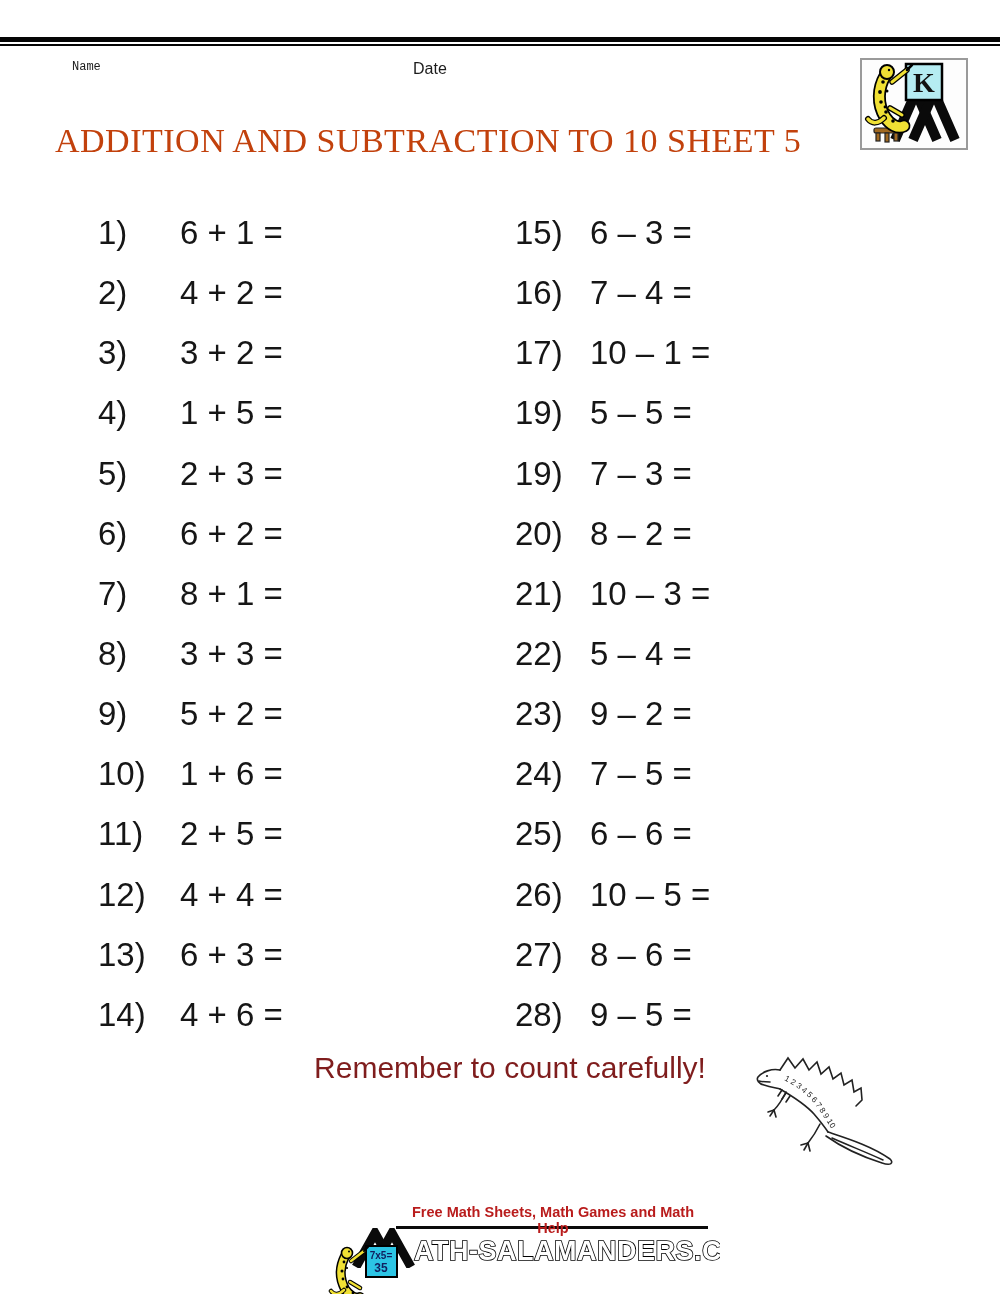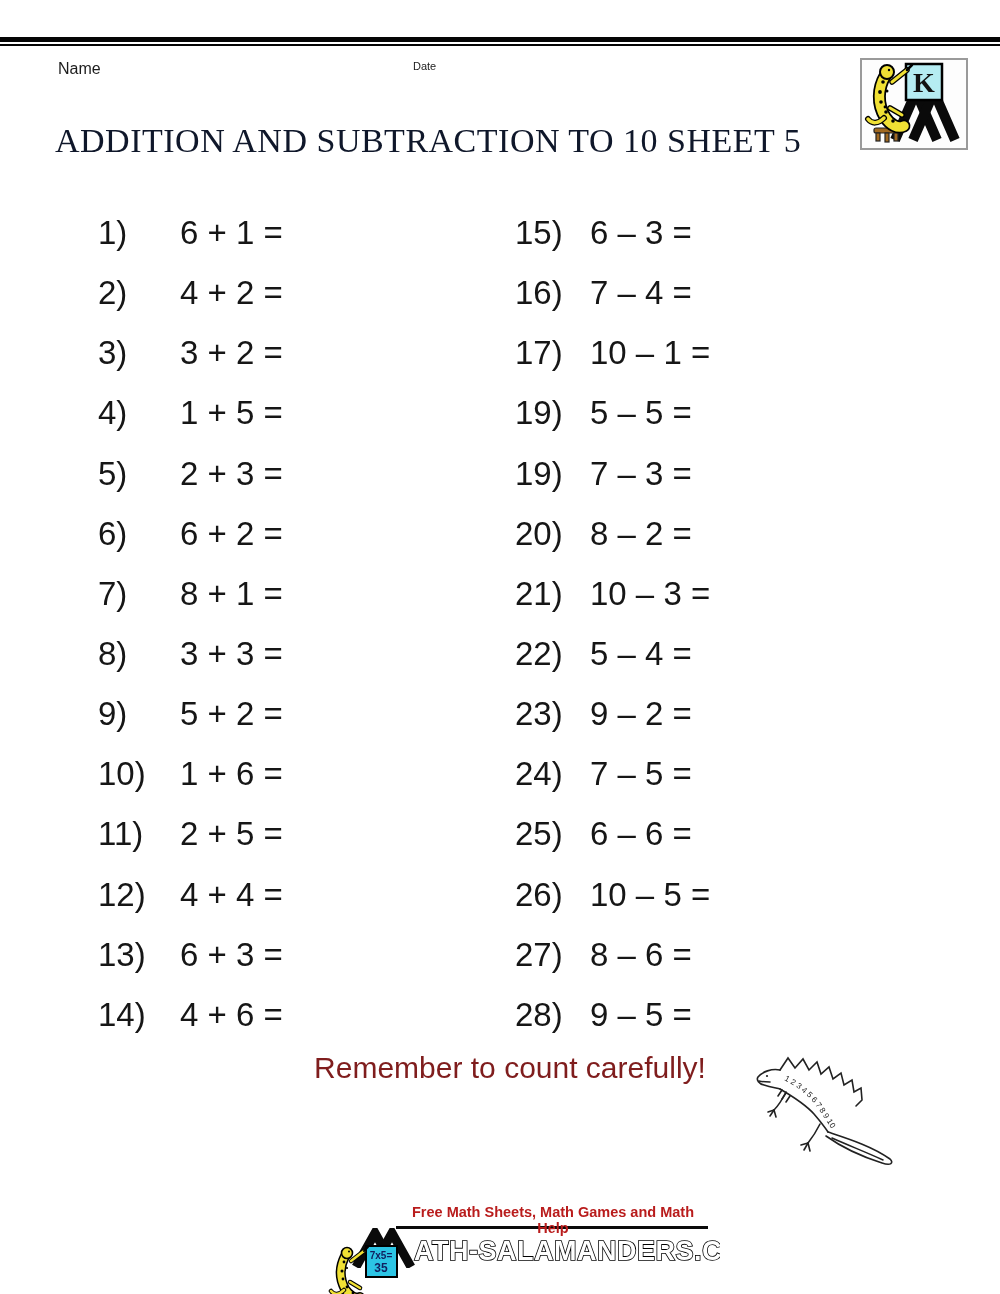--- a/index.html
+++ b/index.html
@@ -5,29 +5,29 @@
   html,body{margin:0;padding:0;background:#e8e8e8;}
   .sheet{
     position:relative;width:1000px;height:1294px;margin:0 auto;
     background:#ffffff;overflow:hidden;
     font-family:"Liberation Sans",sans-serif;color:#1c1c1c;
   }
   
   .top-rule{position:absolute;left:0;top:37px;width:1000px;height:2px;
     border-top:5px solid #050505;border-bottom:2px solid #050505;}
   
-  .name-label{position:absolute;left:58px;top:60px;font-size:16px;}
-  .date-label{position:absolute;left:413px;top:60px;font-size:11px;}
+  .name-label{position:absolute;left:72px;top:60px;font-size:12px;font-family:Liberation Mono, monospace;}
+  .date-label{position:absolute;left:413px;top:60px;font-size:16px;}
   
   .logo-box{position:absolute;left:860px;top:58px;width:104px;height:88px;
     border:2px solid #9a9a9a;background:#fdfdfd;}
   
   .page-title{position:absolute;left:55px;top:122px;width:900px;
     font-family:"Liberation Serif",serif;font-size:34px;letter-spacing:.5px;
-    color:#0f172a;white-space:nowrap;}
+    color:#c2410c;white-space:nowrap;}
   
   .problems{position:absolute;left:0;top:203px;width:1000px;}
   .prob-row{display:grid;grid-template-columns:82px 335px 75px auto;
     padding-left:98px;height:60.15px;align-items:center;
     font-size:33px;color:#161616;}
   .prob-row span{white-space:nowrap;}
   
   .count-note{position:absolute;left:270px;top:1051px;width:480px;
     text-align:center;font-size:30px;color:#7f1d1d;}
   

